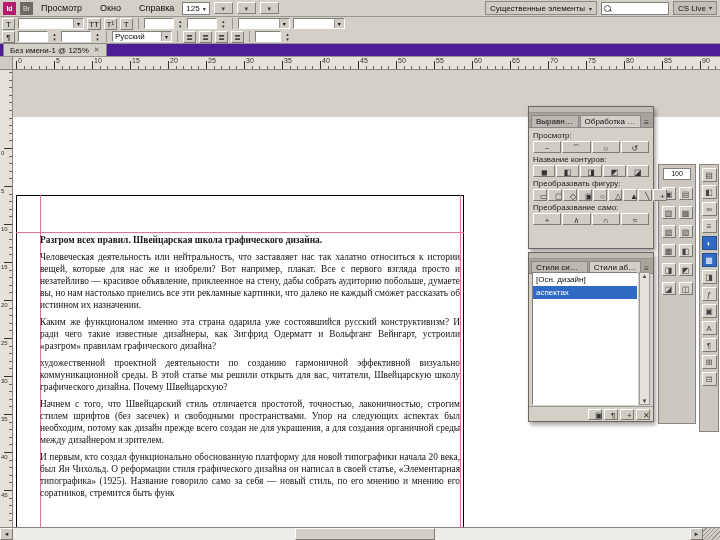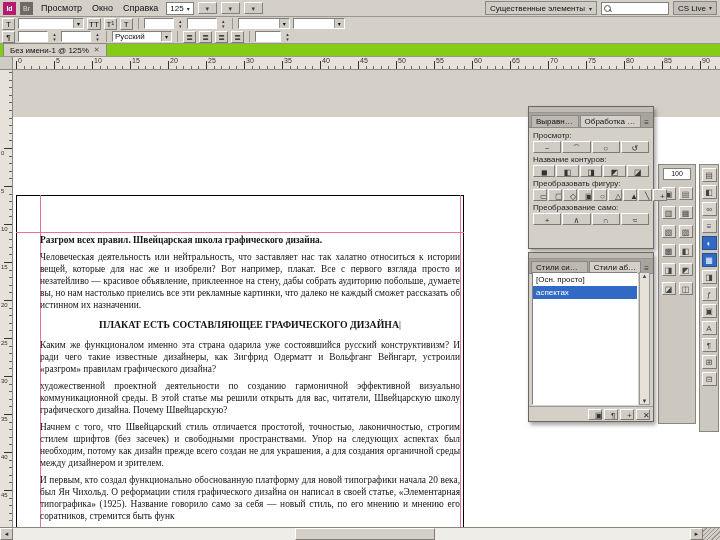--- a/index.html
+++ b/index.html
@@ -3,21 +3,21 @@
 <meta charset="utf-8">
 <style>
   html,body{margin:0;padding:0;}
   body{font-family:"Liberation Sans",sans-serif;background:#888;}
   .screen{position:relative;width:720px;height:540px;overflow:hidden;background:#d4d0c8;font-size:9px;color:#111;}
 
   
   .appbar{position:absolute;top:0;left:0;right:0;height:17px;display:flex;align-items:center;gap:4px;padding:0 3px;border-bottom:1px solid #9a968f;box-sizing:border-box;background:#d4d0c8;}
   .appicon{width:13px;height:13px;background:#b51a6e;color:#fff;font-size:7px;line-height:13px;text-align:center;font-weight:bold;flex:0 0 auto;}
   .bricon{width:13px;height:13px;background:#6f6a62;color:#ddd;font-size:7px;line-height:13px;text-align:center;flex:0 0 auto;}
-  .menus{display:flex;gap:2px;align-items:center;}
+  .menus{display:flex;gap:10px;align-items:center;}
   .menu-item{font-size:9px;padding:0 4px;white-space:nowrap;}
   .zoombox{display:flex;align-items:center;background:#fff;border:1px solid #808080;height:11px;font-size:8px;padding:0 3px;gap:3px;}
   .zoom-arrow{font-size:6px;color:#333;}
   .abtn{width:19px;height:12px;border:1px solid;border-color:#fff #808080 #808080 #fff;background:#cfccc4;font-size:7px;text-align:center;line-height:11px;color:#444;box-sizing:border-box;}
   .workspace{margin-left:auto;display:flex;align-items:center;gap:4px;font-size:8px;border:1px solid #888;height:12px;padding:0 4px;background:#cfccc4;white-space:nowrap;}
   .searchbox{width:62px;height:11px;background:#fff;border:1px solid #808080;display:flex;align-items:center;padding:0 2px;gap:3px;}
   .mag{width:5px;height:5px;border:1px solid #555;border-radius:50%;position:relative;flex:0 0 auto;}
   .mag:after{content:"";position:absolute;left:4px;top:4px;width:3px;height:1px;background:#555;transform:rotate(45deg);}
   .searchinput{border:none;outline:none;width:48px;height:9px;font-size:8px;background:transparent;}
   .cslive{font-size:8px;padding:0 4px;height:12px;line-height:11px;border:1px solid #888;background:#c4c0b8;display:flex;align-items:center;gap:3px;white-space:nowrap;}
@@ -28,21 +28,21 @@
   .cp-icon{min-width:13px;height:12px;border:1px solid;border-color:#fff #807c74 #807c74 #fff;background:#cfccc4;font-size:8px;line-height:11px;text-align:center;padding:0 1px;box-sizing:border-box;}
   .cp-field{height:11px;background:#fff;border:1px solid;border-color:#808080 #fff #fff #808080;font-size:8px;line-height:11px;padding:0 2px;box-sizing:border-box;}
   .cp-stepper{display:flex;flex-direction:column;justify-content:center;width:7px;height:11px;}
   .cp-stepper span{font-size:5px;line-height:5px;text-align:center;color:#333;}
   .cp-combo{height:11px;background:#fff;border:1px solid;border-color:#808080 #fff #fff #808080;font-size:8px;line-height:11px;display:flex;align-items:center;box-sizing:border-box;}
   .cp-combo-val{flex:1;padding:0 2px;overflow:hidden;white-space:nowrap;}
   .cp-combo-arr{width:9px;background:#cfccc4;border-left:1px solid #999;text-align:center;font-size:6px;height:100%;line-height:10px;}
   .cp-sep{width:1px;height:11px;background:#9a968f;margin:0 2px;}
 
   
-  .tabbar{position:absolute;top:44px;height:13px;left:0;right:0;border-bottom:1px solid #9a968f;box-sizing:border-box;display:flex;align-items:flex-end;padding-left:3px;background:#84cc16;}
+  .tabbar{position:absolute;top:44px;height:13px;left:0;right:0;border-bottom:1px solid #9a968f;box-sizing:border-box;display:flex;align-items:flex-end;padding-left:3px;background:#4c1d95;}
   .doctab{display:flex;align-items:center;gap:5px;font-size:8px;padding:0 6px;height:12px;background:#d4d0c8;border:1px solid #888;border-bottom:none;white-space:nowrap;}
   .tabclose{font-size:7px;color:#555;}
 
   
   .rulerh{position:absolute;top:57px;height:13px;left:13px;right:0;background:#e6e2da;border-bottom:1px solid #888;box-sizing:border-box;overflow:hidden;}
   .ruler-corner{position:absolute;top:57px;left:0;width:13px;height:13px;background:#cfccc4;border-right:1px solid #888;border-bottom:1px solid #888;box-sizing:border-box;}
   .tick{position:absolute;bottom:0;width:1px;height:3px;background:#666;}
   .tick.major{height:8px;background:#333;}
   .ticklabel{position:absolute;top:0;font-size:7px;color:#333;line-height:7px;}
   .rulerv{position:absolute;left:0;top:70px;width:13px;bottom:13px;background:#e6e2da;border-right:1px solid #888;box-sizing:border-box;overflow:hidden;}
@@ -422,21 +422,20 @@
 
   <div class="main">
     <div class="docarea">
       <div class="page"></div>
       <div class="guide guide-v" style="left:27px;"></div>
       <div class="guide guide-v" style="left:447px;"></div>
       <div class="guide guide-h"></div>
       <div class="textframe" id="textframe">
           <p class="bodypara bold">Разгром всех правил. Швейцарская школа графического дизайна.</p>
           <p class="bodypara">Человеческая деятельность или нейтральность, что заставляет нас так халатно относиться к истории вещей, которые для нас же и изобрели? Вот например, плакат. Все с первого взгляда просто и незатейливо — красивое объявление, приклеенное на стену, дабы собрать аудиторию побольше, думаете вы, но нам настолько приелись все эти рекламные картинки, что далеко не каждый сможет рассказать об истинном их назначении.</p>
-          <div class="heading"><span>ПЛАКАТ ЕСТЬ СОСТАВЛЯЮЩЕЕ ГРАФИЧЕСКОГО ДИЗАЙНА</span><span class="cursor">|</span></div>
           <p class="bodypara">Каким же функционалом именно эта страна одарила уже состоявшийся русский конструктивизм? И ради чего такие известные дизайнеры, как Зигфрид Одерматт и Вольфганг Вейнгарт, устроили «разгром» правилам графического дизайна?</p>
           <p class="bodypara">художественной проектной деятельности по созданию гармоничной эффективной визуально коммуникационной среды. В этой статье мы решили открыть для вас, читатели, Швейцарскую школу графического дизайна. Почему Швейцарскую?</p>
           <p class="bodypara">Начнем с того, что Швейцарский стиль отличается простотой, точностью, лаконичностью, строгим стилем шрифтов (без засечек) и свободными пространствами. Упор на следующих аспектах был необходим, потому как дизайн прежде всего создан не для украшения, а для создания органичной среды между дизайнером и зрителем.</p>
           <p class="bodypara">И первым, кто создал функционально обоснованную платформу для новой типографики начала 20 века, был Ян Чихольд. О реформации стиля графического дизайна он написал в своей статье, «Элементарная типографика» (1925). Название говорило само за себя — новый стиль, по его мнению и мнению его соратников, стремится быть функ</p>
         </div>
     </div>
   </div>
 
   <div class="panel" style="left:528px;top:106px;width:126px;height:143px;">
     <div class="pgrip"></div>
@@ -492,21 +491,21 @@
   </div>
 
   <div class="panel styles" style="left:528px;top:252px;width:126px;height:170px;">
     <div class="pgrip"></div>
     <div class="ptabs" id="ps-tabs">
         <span class="ptab">Стили символов</span>
         <span class="ptab active">Стили абзацев</span>
         <span class="pflyout">≡</span>
       </div>
     <div class="slist" id="ps-list">
-        <div class="srow">[Осн. просто]</div>
+        <div class="srow">[Осн. дизайн]</div>
         <div class="srow selected">аспектах</div>
       </div>
     <div class="sscroll">
       <span>▲</span>
       <span>▼</span>
     </div>
     <div class="sbottom" id="ps-bottom">
         <button class="sbtn">▣</button>
         <button class="sbtn">¶</button>
         <button class="sbtn">+</button>

